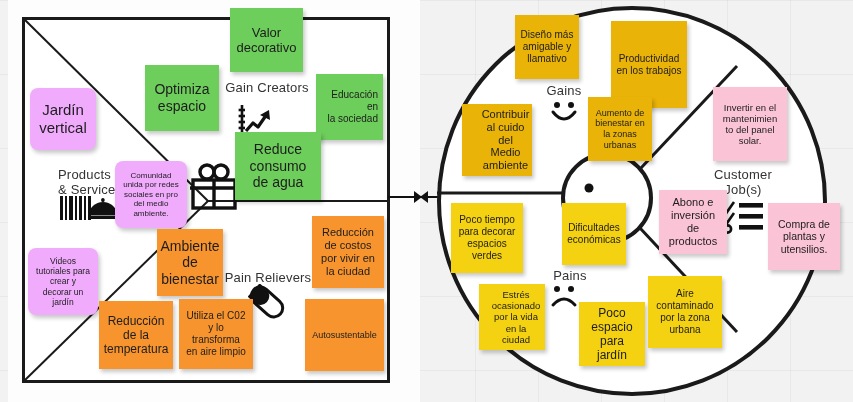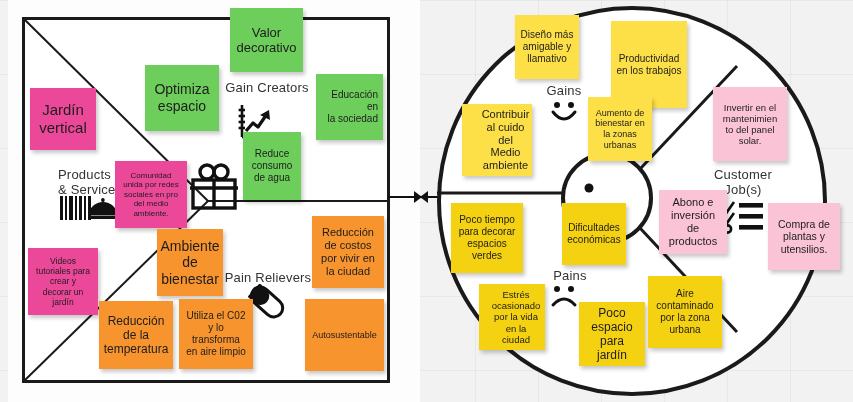--- a/index.html
+++ b/index.html
@@ -48,24 +48,24 @@
     box-sizing:border-box;
     display:flex;align-items:center;justify-content:center;
     text-align:center;
     color:#1d1d1d;
     padding:4px 5px;
     line-height:1.18;
     box-shadow:2px 3px 4px rgba(0,0,0,0.22);
     overflow:hidden;
     white-space:pre-line;
   }
-  .teal{background:#ec4899;}
+  .teal{background:#f0abfc;border-radius:8px;}
   .green{background:#6ece5c;}
   .orange{background:#f7942e;}
-  .blue{background:#fde047;}
+  .blue{background:#eab308;}
   .yellow{background:#f5d211;}
   .pink{background:#fbc3d6;}
   
   .seclabel{
     position:absolute;color:#333;font-size:13px;font-weight:400;
     letter-spacing:.2px;white-space:pre-line;text-align:center;line-height:1.15;
   }
   .icon{position:absolute;}
 </style>
 </head>
@@ -142,21 +142,21 @@
   <div class="seclabel" style="left:58px;top:168px;width:72px;text-align:left;">Products
 &amp; Services</div>
   <div class="seclabel" style="left:222px;top:271px;width:92px;">Pain Relievers</div>
 
   <div class="note green" style="left:230px;top:8px;width:73px;height:64px;font-size:13px;">Valor
 decorativo</div>
   <div class="note green" style="left:145px;top:65px;width:74px;height:66px;font-size:14px;">Optimiza
 espacio</div>
   <div class="note green" style="left:316px;top:74px;width:67px;height:66px;font-size:10px;text-align:right;">Educación en
 la sociedad</div>
-  <div class="note green" style="left:235px;top:132px;width:58px;height:68px;font-size:10px;margin-left:8px;">Reduce
+  <div class="note green" style="left:235px;top:132px;width:86px;height:68px;font-size:14px;">Reduce
 consumo
 de agua</div>
 
   <div class="note teal" style="left:30px;top:88px;width:66px;height:62px;font-size:15px;">Jardín
 vertical</div>
   <div class="note teal" style="left:115px;top:161px;width:72px;height:67px;font-size:8px;">Comunidad
 unida por redes
 sociales en pro
 del medio
 ambiente.</div>

